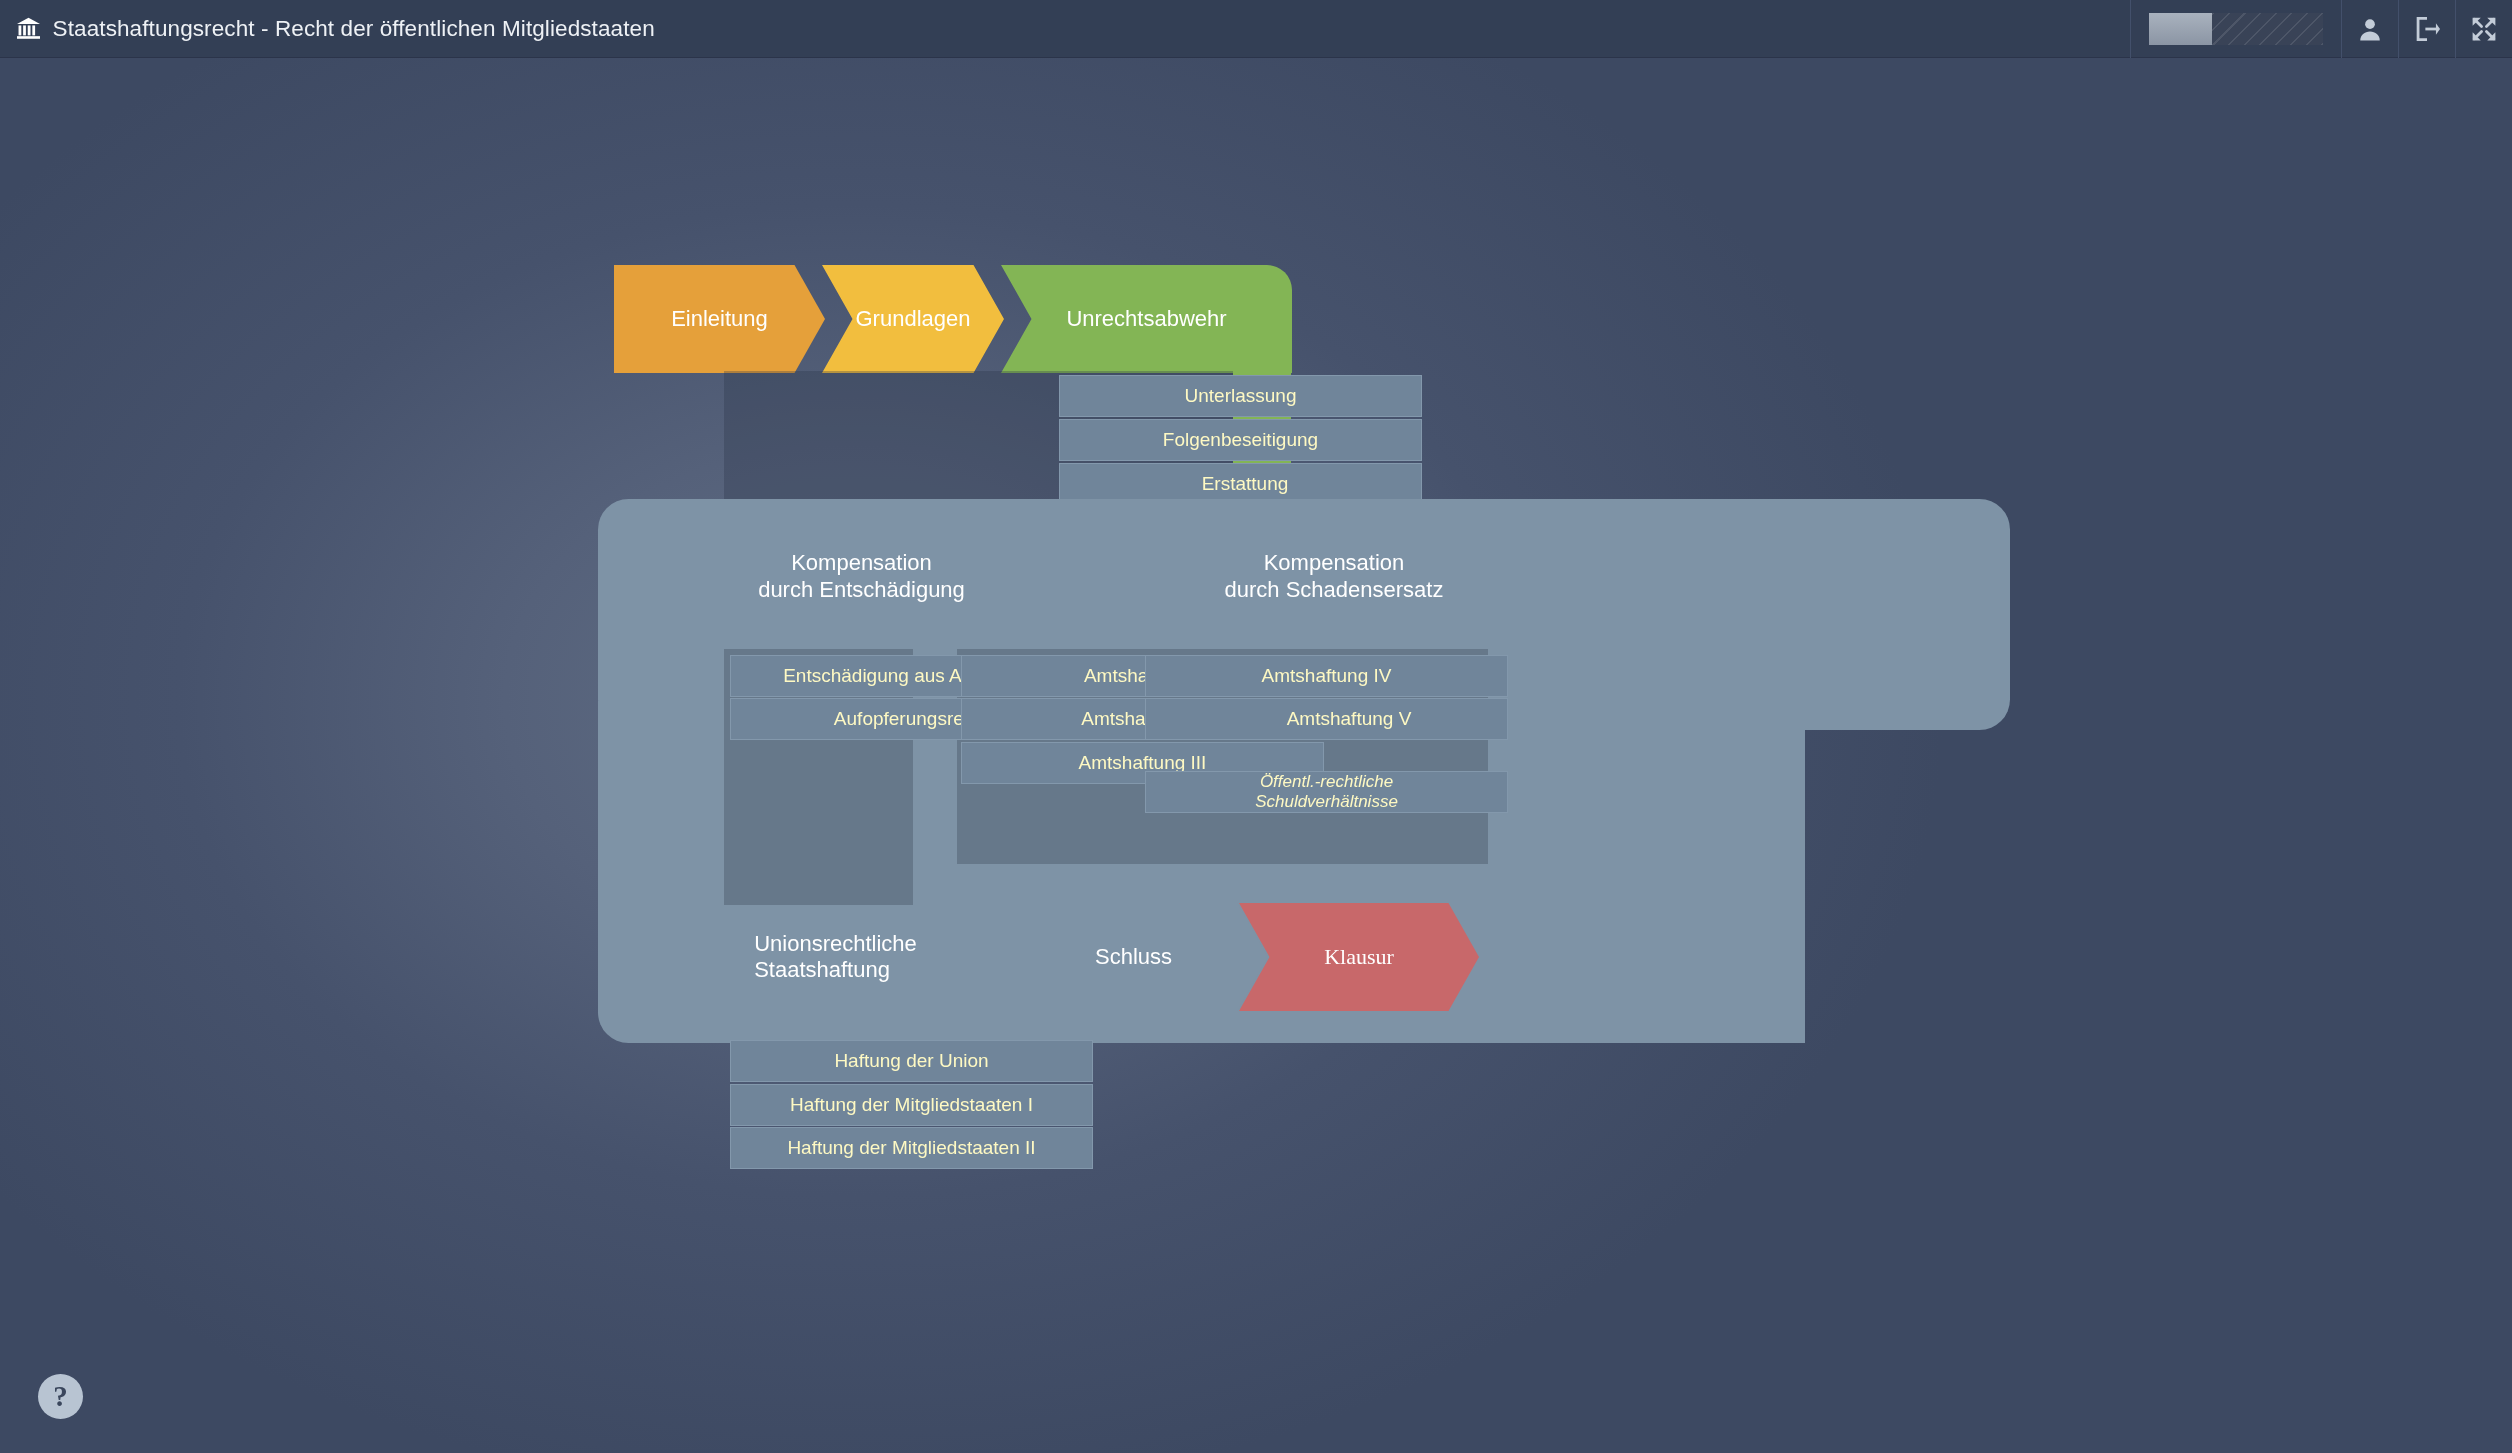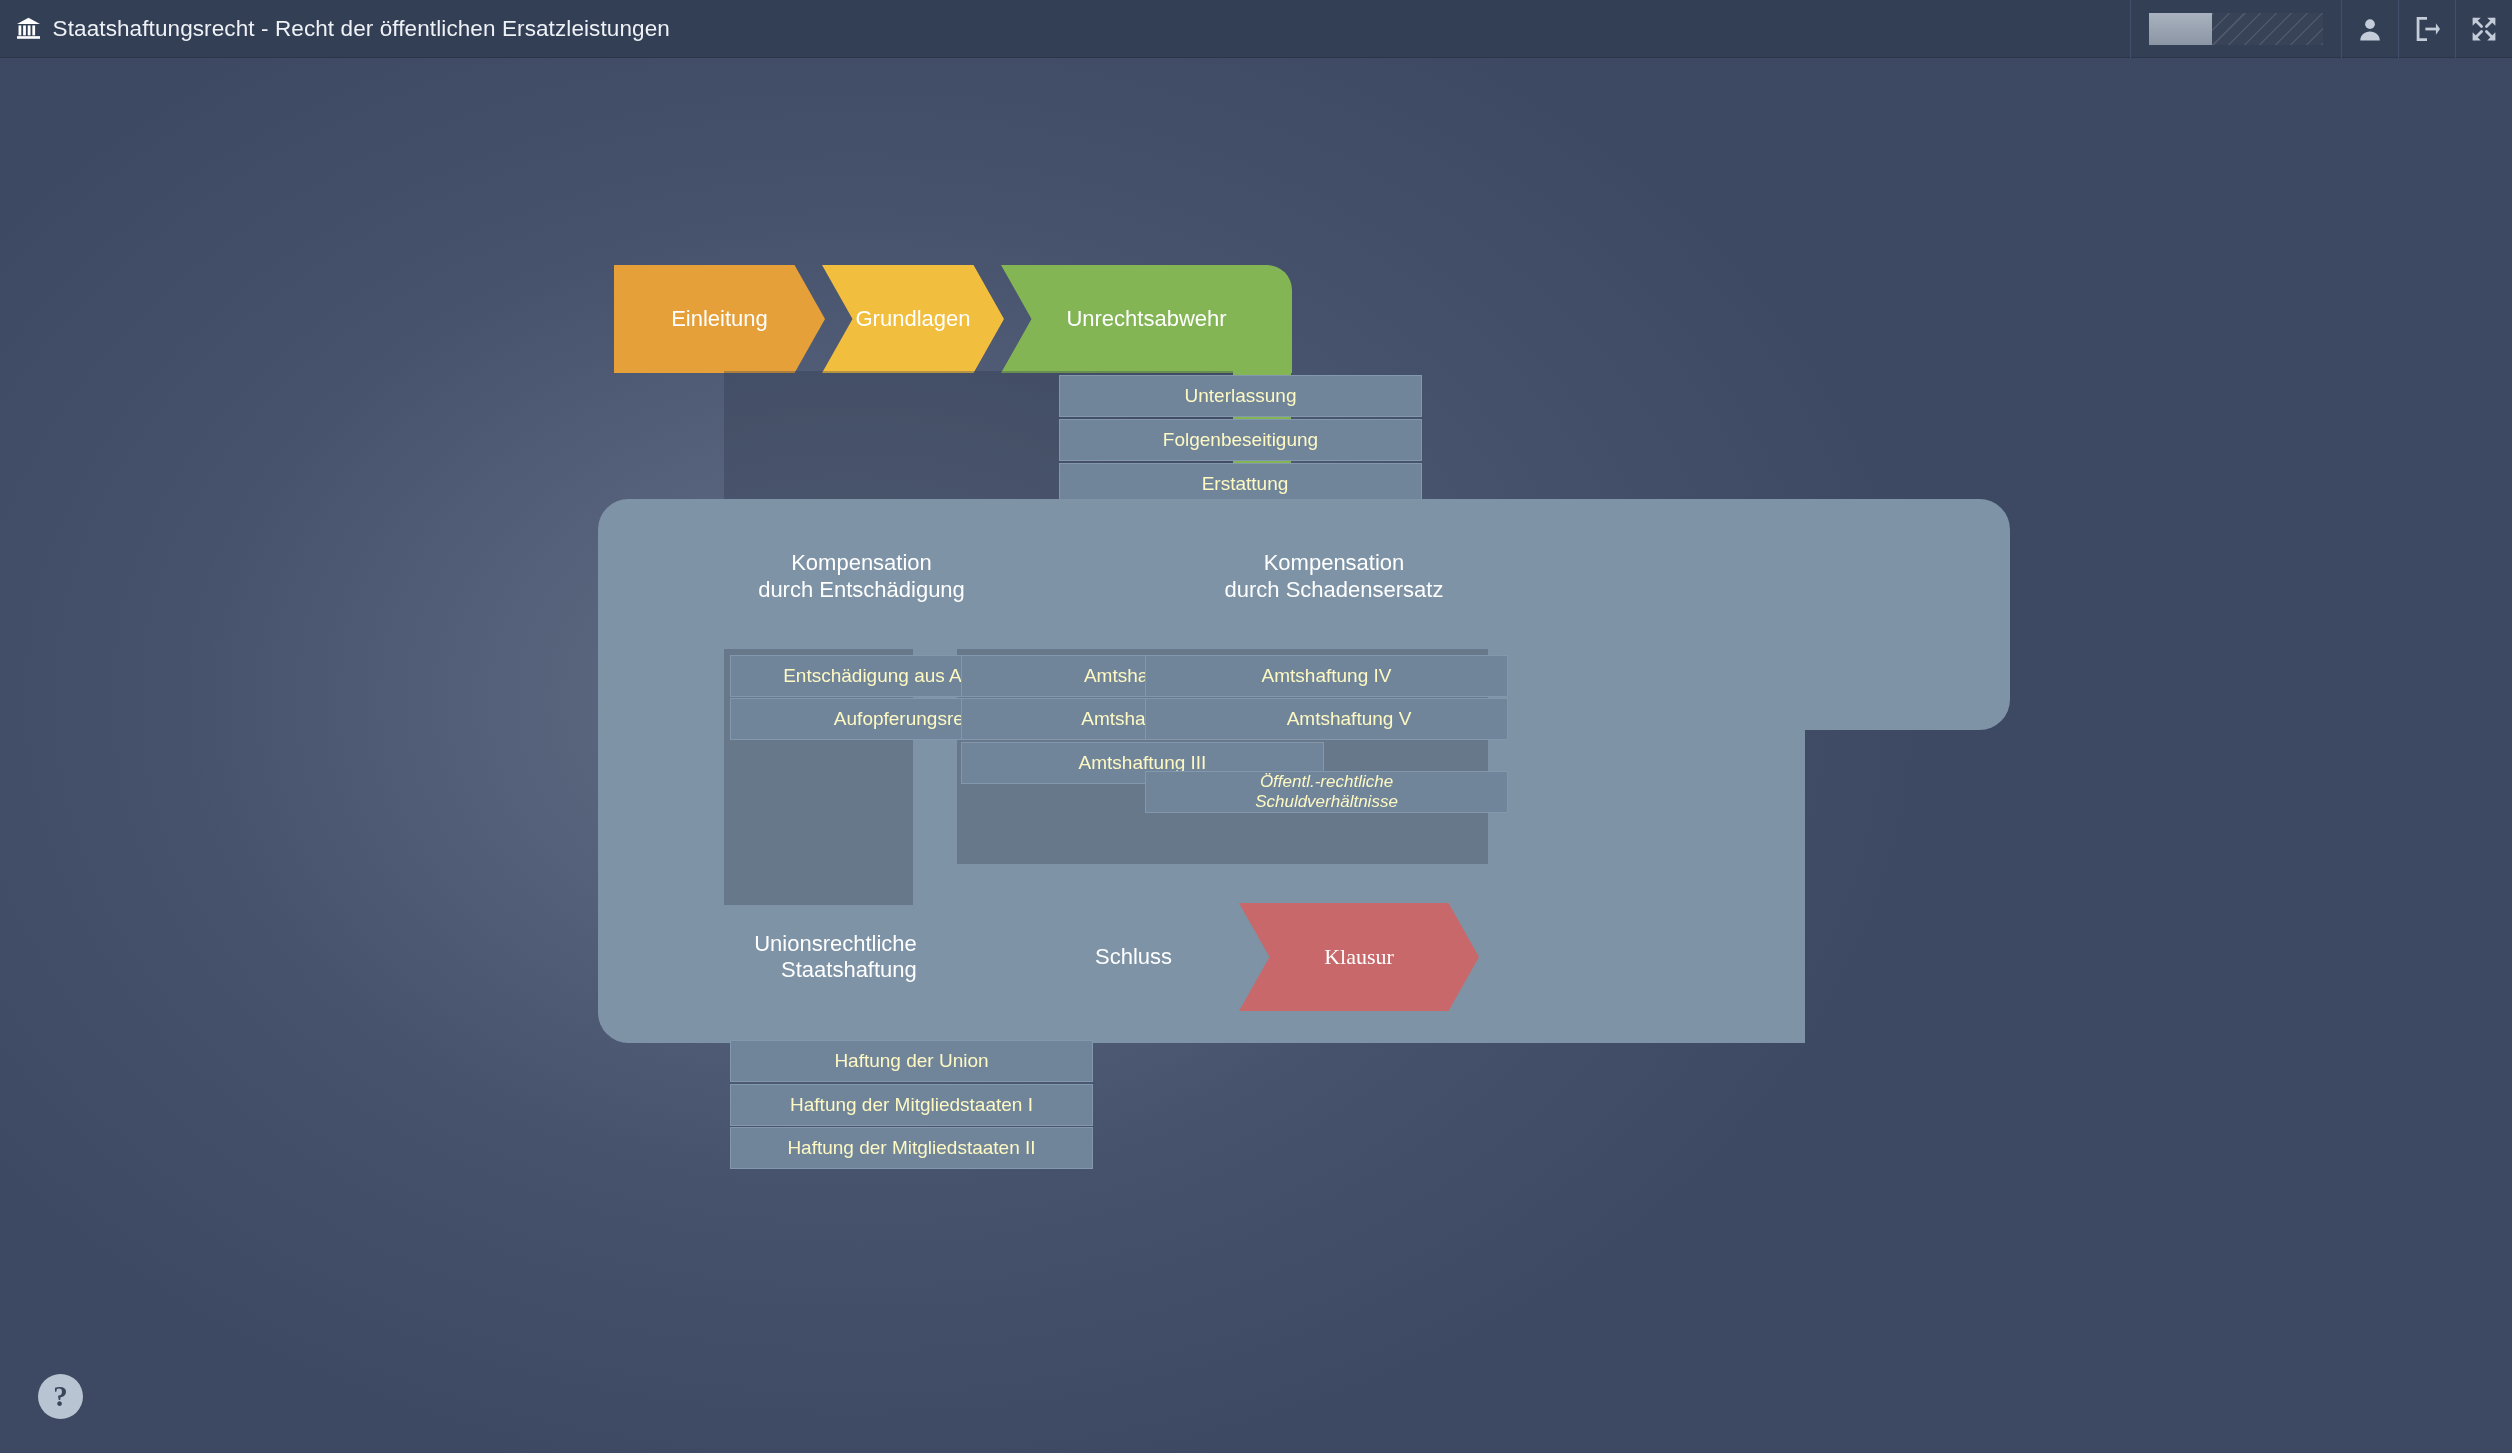--- a/index.html
+++ b/index.html
@@ -79,21 +79,21 @@
     position: absolute;
     left: 614px; top: 207px;
     width: 1396px; height: 1018px;
   }
 
   
   .band { position: absolute; height: 108px; }
   .chev {
     position: absolute; top: 0; height: 108px;
     display: flex; align-items: center; justify-content: center;
-    color: #ffffff; font-size: 22px; text-align: right;
+    color: #ffffff; font-size: 22px; text-align: left;
     line-height: 1.18;
     white-space: pre-line;
   }
   .chev-notch {
     clip-path: polygon(0 0, calc(100% - 30.5px) 0, 100% 50%, calc(100% - 30.5px) 100%, 0 100%, 30.5px 50%);
   }
   .chev-head {
     clip-path: polygon(0 0, calc(100% - 30.5px) 0, 100% 50%, calc(100% - 30.5px) 100%, 0 100%);
   }
 
@@ -255,21 +255,21 @@
       <span>
         <svg class="bank-icon" viewBox="0 0 32 30" aria-hidden="true">
           <polygon points="16,1 31,9 1,9" fill="#ffffff"></polygon>
           <rect x="3" y="11" width="3.6" height="13" fill="#ffffff"></rect>
           <rect x="9" y="11" width="3.6" height="13" fill="#ffffff"></rect>
           <rect x="15" y="11" width="3.6" height="13" fill="#ffffff"></rect>
           <rect x="21" y="11" width="3.6" height="13" fill="#ffffff"></rect>
           <rect x="1" y="25" width="30" height="3.4" fill="#ffffff"></rect>
         </svg>
       </span>
-      <span id="app-title">Staatshaftungsrecht - Recht der öffentlichen Ersatzleistungen</span>
+      <span id="app-title">Staatshaftungsrecht - Recht der öffentlichen Mitgliedstaaten</span>
     </div>
 
     <div id="titlebar-right">
 
       <div class="tb-cell" id="progress-cell">
         <div id="progress-track">
           <div id="progress-fill" style="width: 36%;"></div>
         </div>
       </div>
 

